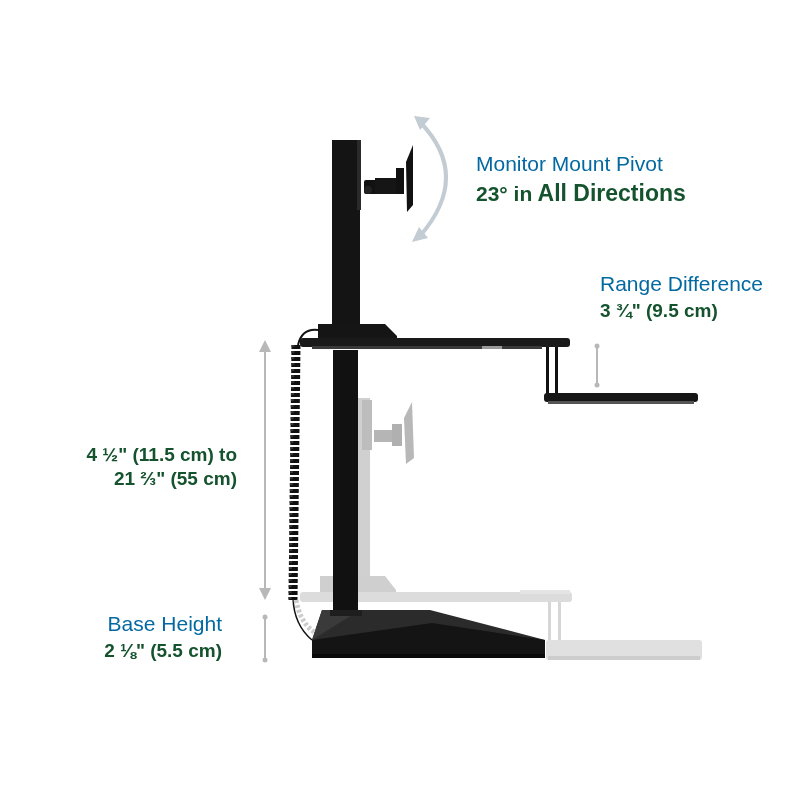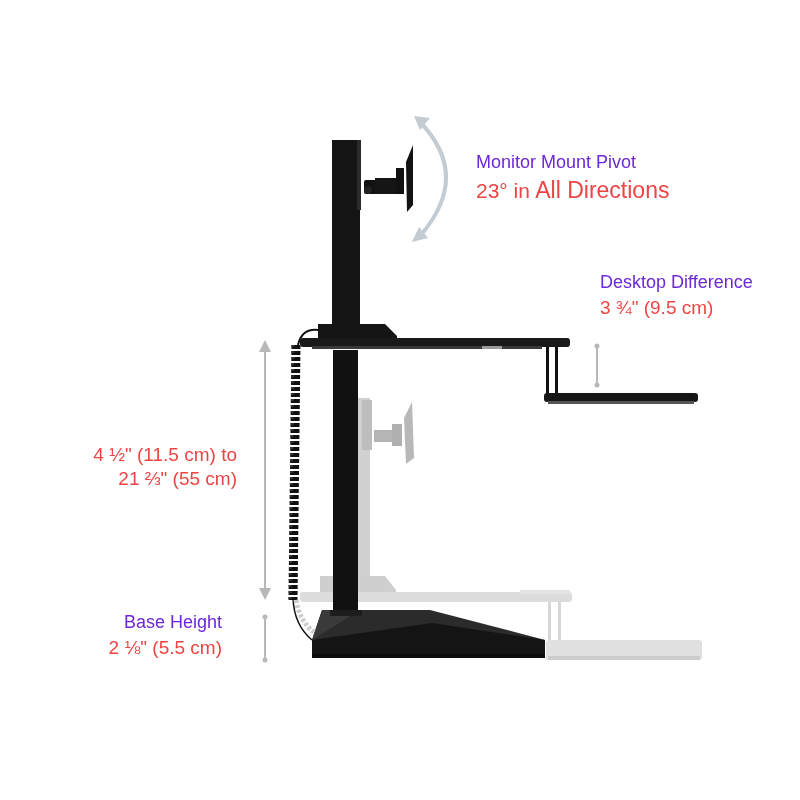--- a/index.html
+++ b/index.html
@@ -1,21 +1,21 @@
 <!DOCTYPE html>
 <html><head>
 <meta charset="utf-8">
 <style>
   html, body { margin: 0; padding: 0; background: #ffffff; }
   body { width: 800px; height: 800px; position: relative; overflow: hidden;
          font-family: "Liberation Sans", "DejaVu Sans", sans-serif; color: #1a1a1a; }
   #diagram { position: absolute; left: 0; top: 0; width: 800px; height: 800px; }
   .label { position: absolute; line-height: 1.15; }
-  .label .t { display: block; font-size: 18px; color: #6d28d9; }
-  .label .v { display: block; font-size: 19px; color: #ef4444; }
+  .label .t { display: block; font-size: 21px; color: #0369a1; }
+  .label .v { display: block; font-size: 19px; color: #14532d; font-weight: bold; }
   .label .big { font-size: 23px; }
   .right { text-align: right; }
   .left { text-align: left; }
 </style>
 </head>
 <body>
 
 <svg id="diagram" viewBox="0 0 800 800" xmlns="http://www.w3.org/2000/svg">
 
   <g>
@@ -107,21 +107,21 @@
 
 <div class="label left" style="left:476px; top:152px;">
   <span class="t">Monitor Mount Pivot</span>
   <span class="v" style="margin-top:4px;">
     <span style="font-size:21px;">23° in</span>
     <span class="big">All Directions</span>
   </span>
 </div>
 
 <div class="label left" style="left:600px; top:272px;">
-  <span class="t">Desktop Difference</span>
+  <span class="t">Range Difference</span>
   <span class="v" style="margin-top:4px;">3 ¾" (9.5 cm)</span>
 </div>
 
 <div class="label right" style="right:563px; top:440px;">
   <span class="v" style="margin-top:4px;">4 ½" (11.5 cm) to</span>
   <span class="v" style="margin-top:2px;">21 ⅔" (55 cm)</span>
 </div>
 
 <div class="label right" style="right:578px; top:612px;">
   <span class="t">Base Height</span>

